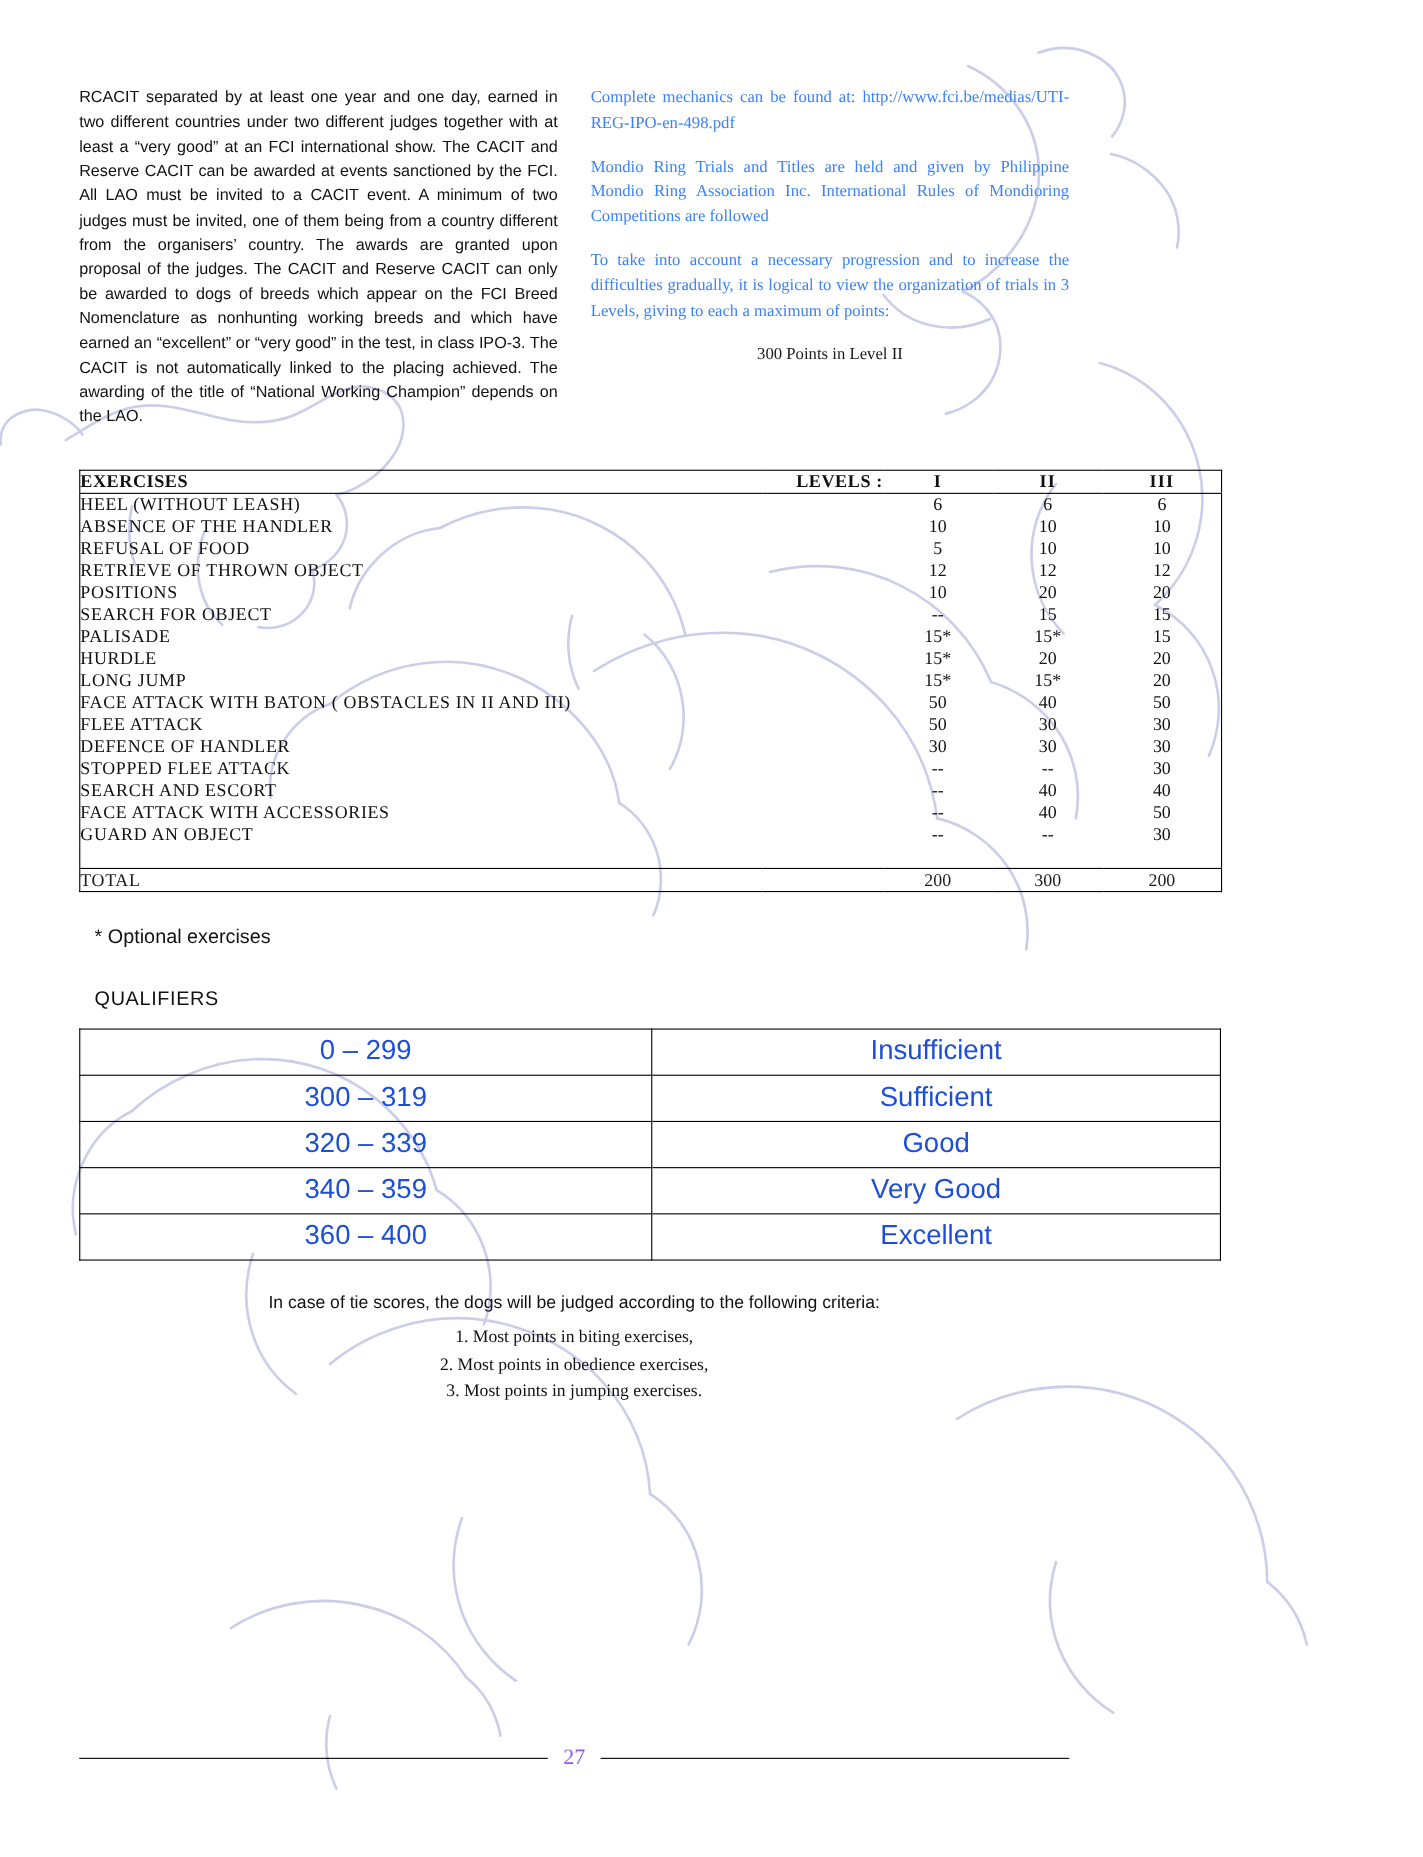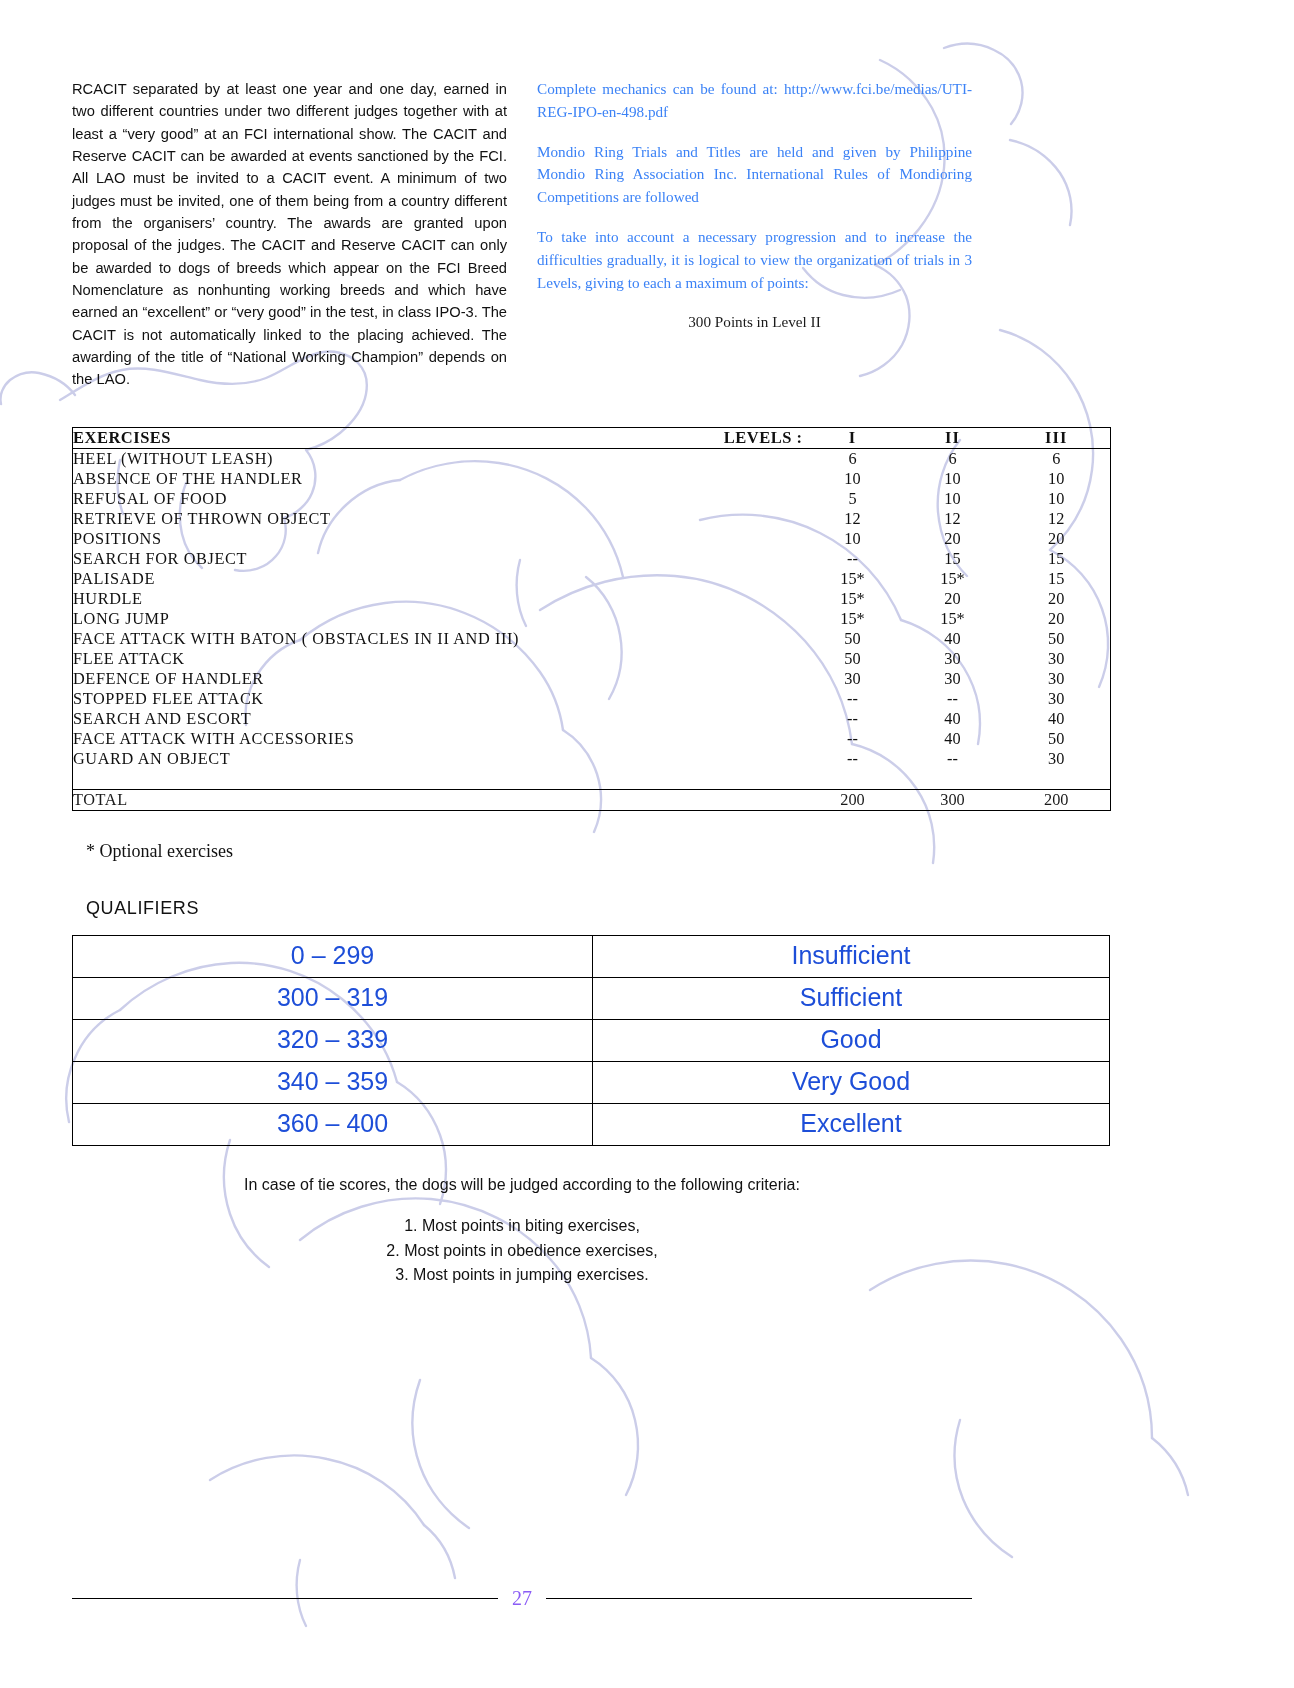--- a/index.html
+++ b/index.html
@@ -146,21 +146,21 @@
   .total-val {
     font-family: "Liberation Serif", serif;
     font-size: 16.3px;
     text-align: center;
     padding: 8px 0 9px 0;
   }
 
   
   .optional-note {
     margin: 30px 0 0 14px;
-    font-family: Liberation Serif, serif;
+    font-family: Liberation Sans, sans-serif;
     font-size: 18px;
     color: #111;
   }
   .qualifiers-title {
     margin: 36px 0 0 14px;
     font-family: "Liberation Sans", sans-serif;
     font-size: 18px;
     letter-spacing: 0.6px;
     color: #111;
   }
@@ -184,23 +184,23 @@
   .q-range { width: 519px; }
 
   .tie-note {
     margin-top: 30px;
     text-align: center;
     font-family: "Liberation Sans", sans-serif;
     font-size: 16px;
     color: #111;
   }
   .criteria {
-    margin-top: 20px;
-    text-align: center;
-    font-family: Liberation Sans, sans-serif;
+    margin-top: 10px;
+    text-align: center;
+    font-family: Liberation Serif, serif;
     font-size: 16px;
     line-height: 1.55;
     color: #111;
   }
 
   
   .footer {
     position: absolute;
     left: 72px;
     right: 72px;

